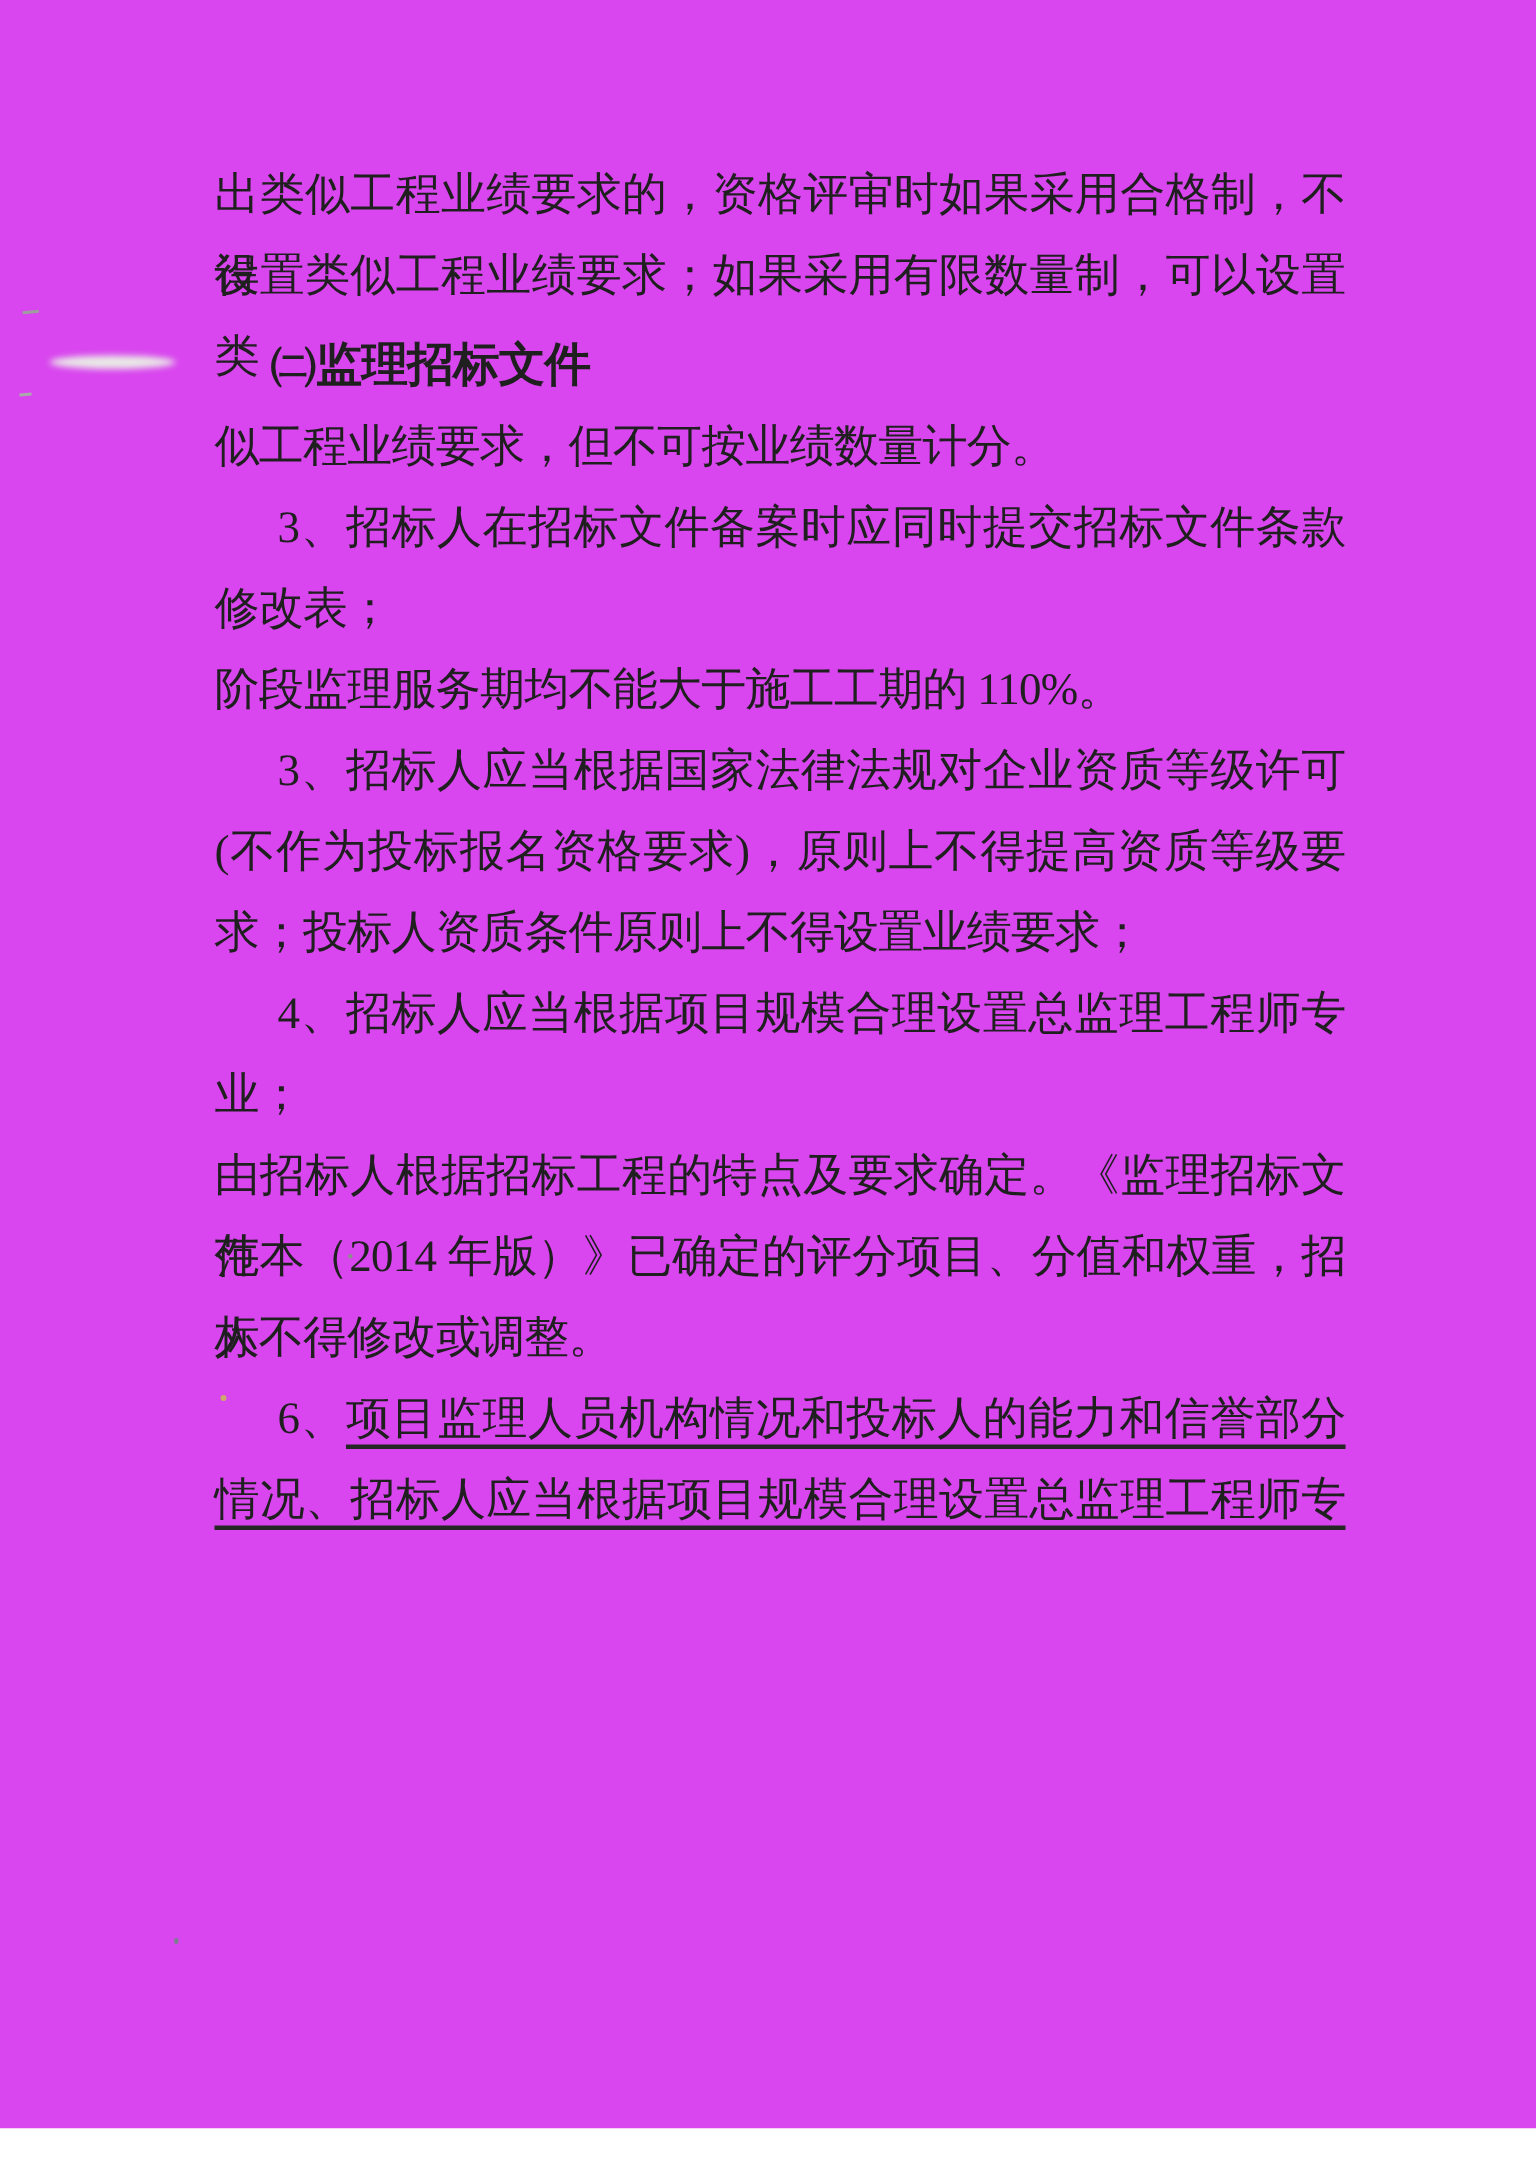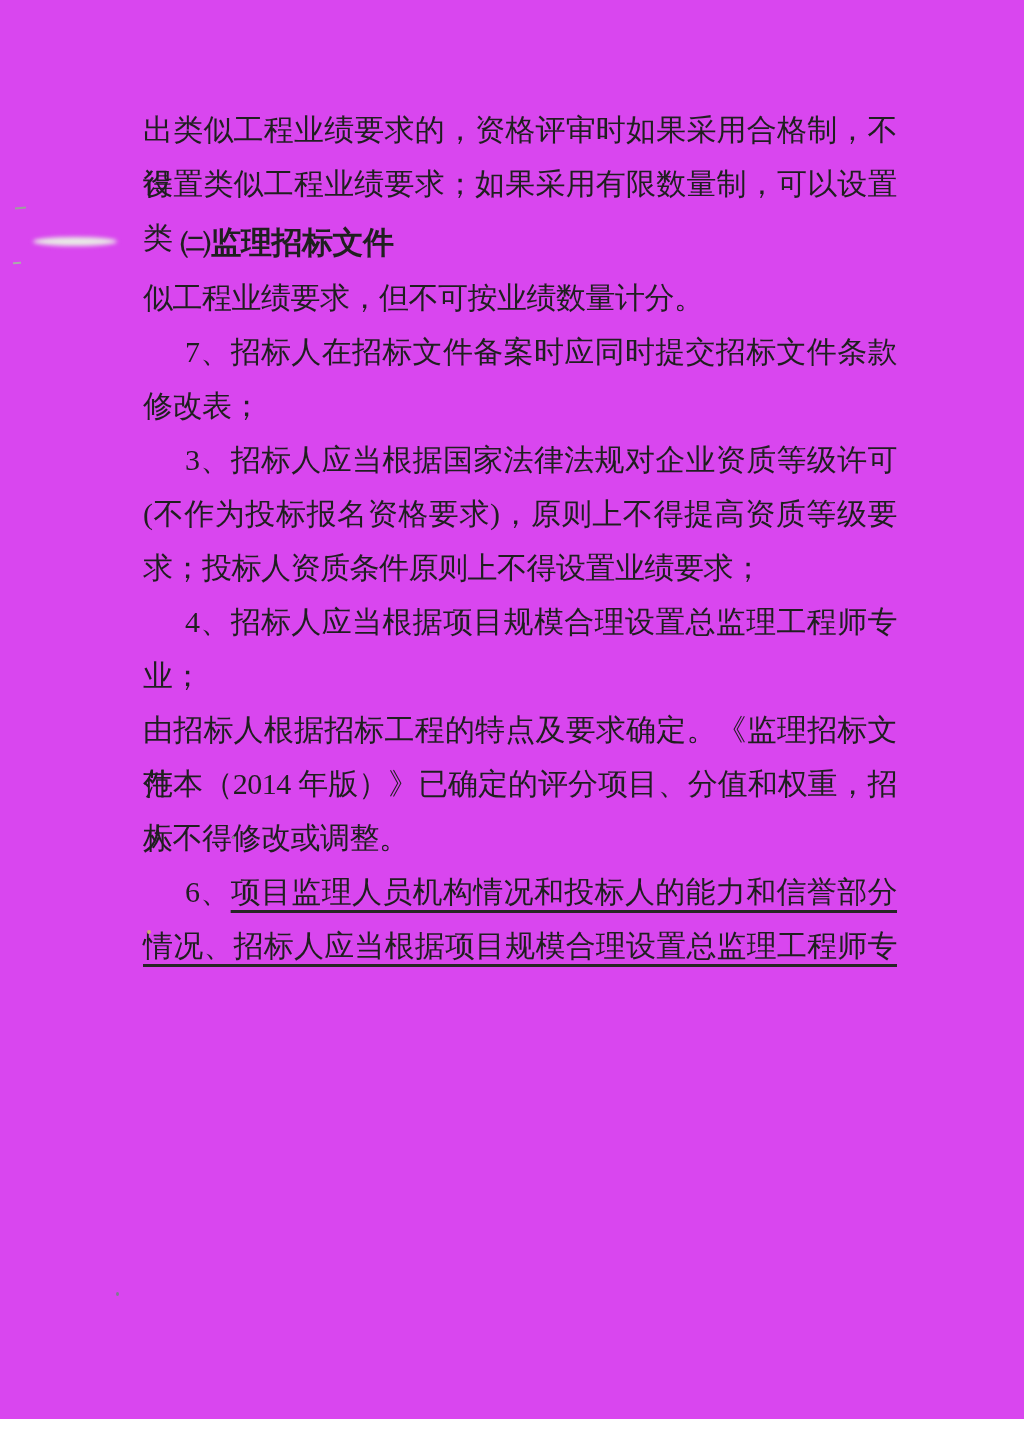--- a/index.html
+++ b/index.html
@@ -65,22 +65,23 @@
 </head>
 <body>
 
 <div class="page">
 
   <div class="doc">
     <div class="line justify">出类似工程业绩要求的，资格评审时如果采用合格制，不得</div>
     <div class="line justify">设置类似工程业绩要求；如果采用有限数量制，可以设置类</div>
     <div class="line heading">㈡监理招标文件</div>
     <div class="line">似工程业绩要求，但不可按业绩数量计分。</div>
-    <div class="line indent justify">7、招标人在招标文件备案时应同时提交招标文件条款</div>
+    <div class="line indent justify">3、招标人在招标文件备案时应同时提交招标文件条款</div>
     <div class="line">修改表；</div>
+    <div class="line">阶段监理服务期均不能大于施工工期的 110%。</div>
     <div class="line indent justify">3、招标人应当根据国家法律法规对企业资质等级许可</div>
     <div class="line justify">(不作为投标报名资格要求)，原则上不得提高资质等级要</div>
     <div class="line">求；投标人资质条件原则上不得设置业绩要求；</div>
     <div class="line indent justify">4、招标人应当根据项目规模合理设置总监理工程师专</div>
     <div class="line">业；</div>
     <div class="line justify">由招标人根据招标工程的特点及要求确定。《监理招标文件</div>
     <div class="line justify">范本（2014 年版）》已确定的评分项目、分值和权重，招标</div>
     <div class="line">人不得修改或调整。</div>
     <div class="line indent justify">
       <span>6、</span><span class="u">项目监理人员机构情况和投标人的能力和信誉部分</span>

